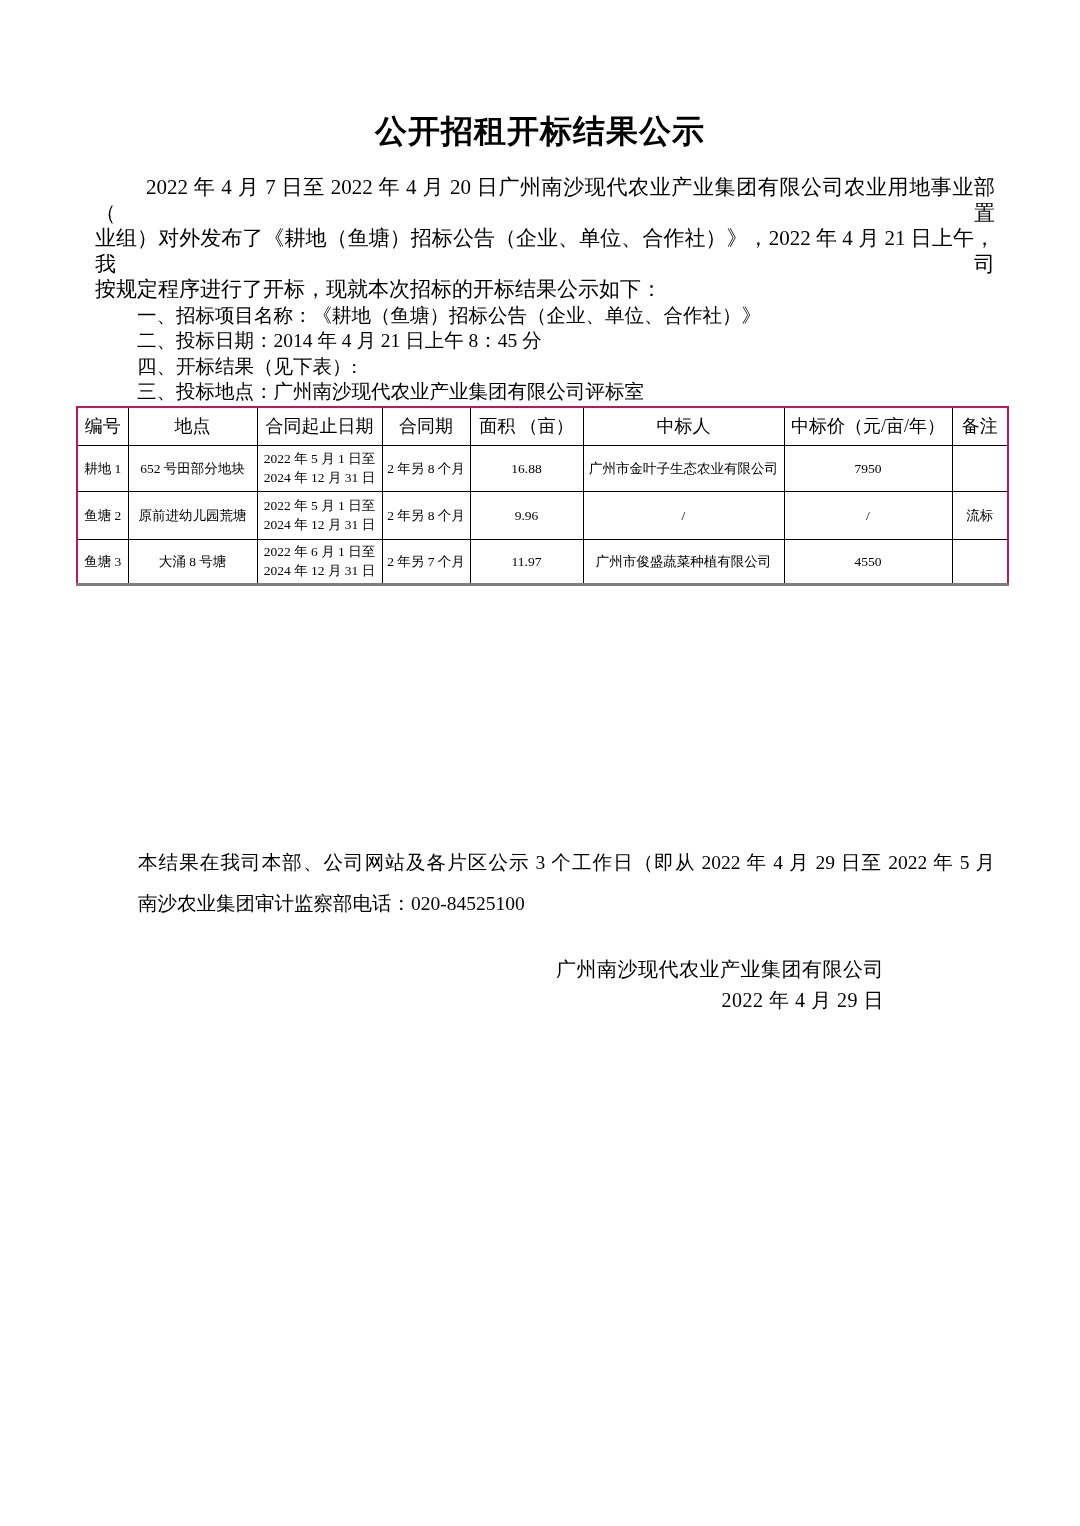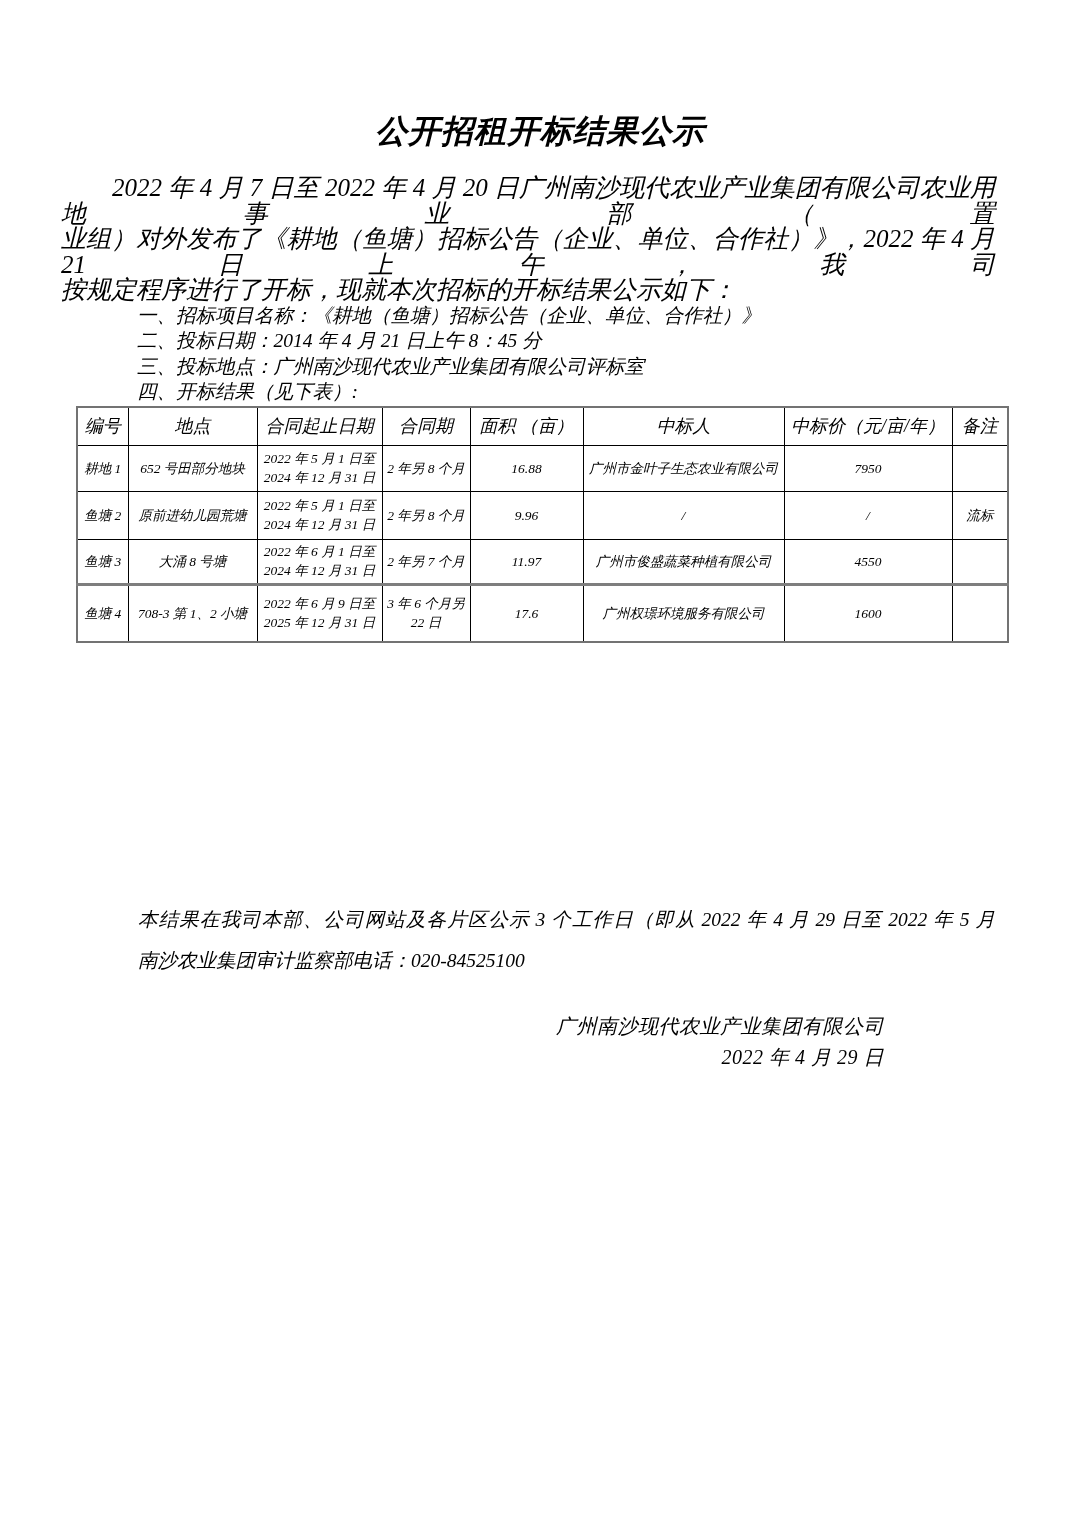--- a/index.html
+++ b/index.html
@@ -5,42 +5,41 @@
   html,body{margin:0;padding:0;background:#ffffff;}
   .page{
     position:relative;
     width:1080px;height:1526px;
     background:#ffffff;
     box-sizing:border-box;
     padding-top:113px;
     font-family:"Liberation Serif","DejaVu Serif",serif;
     color:#000;
     overflow:hidden;
-    font-style:italic;
   }
   .title{
     text-align:center;
     font-family:"Liberation Sans","DejaVu Sans",sans-serif;
     font-weight:700;
     font-size:32px;
     line-height:36px;
     letter-spacing:1px;
   }
-  .intro{margin:26px 85px 0 61px;font-size:25px;line-height:25.5px;}
+  .intro{margin:26px 85px 0 95px;font-size:21px;line-height:25.5px;}
   .jline{text-align:justify;text-align-last:justify;}
   .ind{text-indent:51px;}
   .list{margin:0 85px 0 87px;font-size:19.5px;line-height:25.5px;}
   .list .item{padding-left:50px;}
 
   table.results{
     border-collapse:collapse;
     table-layout:fixed;
     margin:1px 0 0 76px;
     width:931px;
-    border:2px solid #737373;
+    border:2px solid #be185d;
   }
   table.results th,table.results td{
     border:1px solid #000;
     text-align:center;
     vertical-align:middle;
     padding:0;
     overflow:hidden;
   }
   table.results thead th{font-size:18px;font-weight:400;height:37px;}
   table.results td{font-size:13.5px;line-height:19px;}
@@ -71,22 +70,22 @@
 
   <div class="intro">
     <div class="jline ind">2022 年 4 月 7 日至 2022 年 4 月 20 日广州南沙现代农业产业集团有限公司农业用地事业部（置</div>
     <div class="jline">业组）对外发布了《耕地（鱼塘）招标公告（企业、单位、合作社）》，2022 年 4 月 21 日上午，我司</div>
     <div>按规定程序进行了开标，现就本次招标的开标结果公示如下：</div>
   </div>
 
   <div class="list">
     <div class="item">一、招标项目名称：《耕地（鱼塘）招标公告（企业、单位、合作社）》</div>
     <div class="item">二、投标日期：2014 年 4 月 21 日上午 8：45 分</div>
+    <div class="item">四、开标结果（见下表）:</div>
     <div class="item">三、投标地点：广州南沙现代农业产业集团有限公司评标室</div>
-    <div class="item">四、开标结果（见下表）:</div>
   </div>
 
   <table class="results">
     <colgroup>
       <col style="width:51px">
         <col style="width:129px">
         <col style="width:125px">
         <col style="width:88px">
       <col style="width:113px">
         <col style="width:201px">
@@ -147,36 +146,20 @@
         </td>
         <td>
           <div>2 年另 7 个月</div>
           <div></div>
         </td>
         <td>11.97</td>
         <td>广州市俊盛蔬菜种植有限公司</td>
         <td>4550</td>
         <td></td>
       </tr>
-      <tr class="h5">
-        <td>鱼塘 4</td>
-        <td>708-3 第 1、2 小塘</td>
-        <td class="c-date">
-          <div>2022 年 6 月 9 日至</div>
-          <div>2025 年 12 月 31 日</div>
-        </td>
-        <td>
-          <div>3 年 6 个月另</div>
-          <div>22 日</div>
-        </td>
-        <td>17.6</td>
-        <td>广州权璟环境服务有限公司</td>
-        <td>1600</td>
-        <td></td>
-      </tr>
     </tbody>
   </table>
 
   <div class="closing">
     <div class="jline ind">本结果在我司本部、公司网站及各片区公示 3 个工作日（即从 2022 年 4 月 29 日至 2022 年 5 月</div>
     <div class="ind">南沙农业集团审计监察部电话：020-84525100</div>
   </div>
 
   <div class="signature">
     <div>广州南沙现代农业产业集团有限公司</div>

